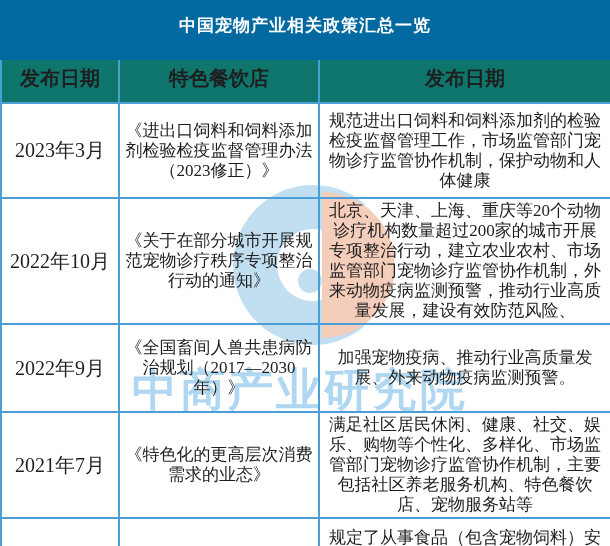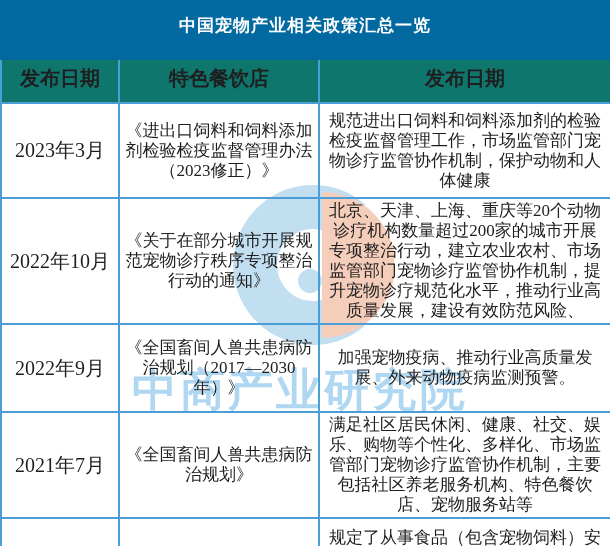--- a/index.html
+++ b/index.html
@@ -109,30 +109,30 @@
     </thead>
     <tbody>
       <tr class="r1">
         <td class="date-cell">2023年3月</td>
         <td class="policy-cell">《进出口饲料和饲料添加剂检验检疫监督管理办法（2023修正）》</td>
         <td class="content-cell">规范进出口饲料和饲料添加剂的检验检疫监督管理工作，市场监管部门宠物诊疗监管协作机制，保护动物和人体健康</td>
       </tr>
       <tr class="r2">
         <td class="date-cell">2022年10月</td>
         <td class="policy-cell">《关于在部分城市开展规范宠物诊疗秩序专项整治行动的通知》</td>
-        <td class="content-cell">北京、天津、上海、重庆等20个动物诊疗机构数量超过200家的城市开展专项整治行动，建立农业农村、市场监管部门宠物诊疗监管协作机制，提升宠物诊疗规范化水平，推动行业高质量发展，建设有效防范风险、</td>
+        <td class="content-cell">北京、天津、上海、重庆等20个动物诊疗机构数量超过200家的城市开展专项整治行动，建立农业农村、市场监管部门宠物诊疗监管协作机制，外来动物疫病监测预警，推动行业高质量发展，建设有效防范风险、</td>
       </tr>
       <tr class="r3">
         <td class="date-cell">2022年9月</td>
         <td class="policy-cell">《全国畜间人兽共患病防治规划（2017—2030年）》</td>
         <td class="content-cell">加强宠物疫病、推动行业高质量发展、外来动物疫病监测预警。</td>
       </tr>
       <tr class="r4">
         <td class="date-cell">2021年7月</td>
-        <td class="policy-cell">《全国畜间人兽共患病防治规划》</td>
+        <td class="policy-cell">《特色化的更高层次消费需求的业态》</td>
         <td class="content-cell">满足社区居民休闲、健康、社交、娱乐、购物等个性化、多样化、市场监管部门宠物诊疗监管协作机制，主要包括社区养老服务机构、特色餐饮店、宠物服务站等</td>
       </tr>
       <tr class="r5">
         <td class="date-cell">2021年1月</td>
         <td class="policy-cell">《食品安全管理体系认证实施规则》</td>
         <td class="content-cell">规定了从事食品（包含宠物饲料）安全管理体系认证的认证机构（以下简称认证机构）实施食品安全管理体系认证的程序与管理的基本要求</td>
       </tr>
     </tbody>
   </table>
 

